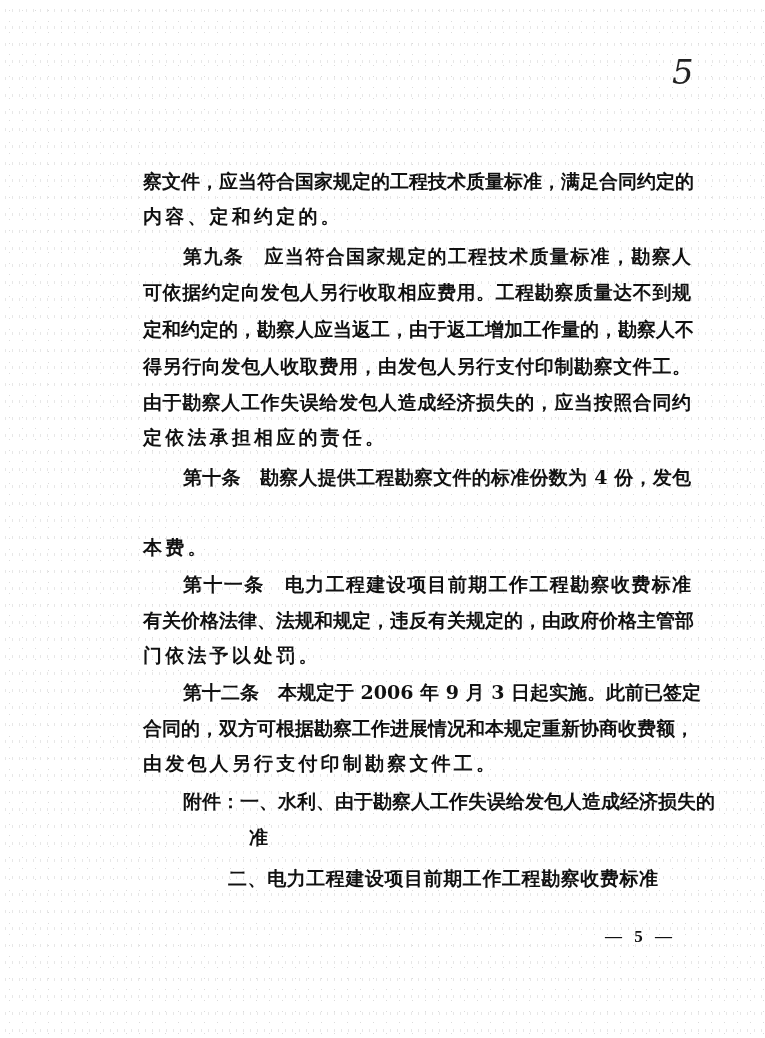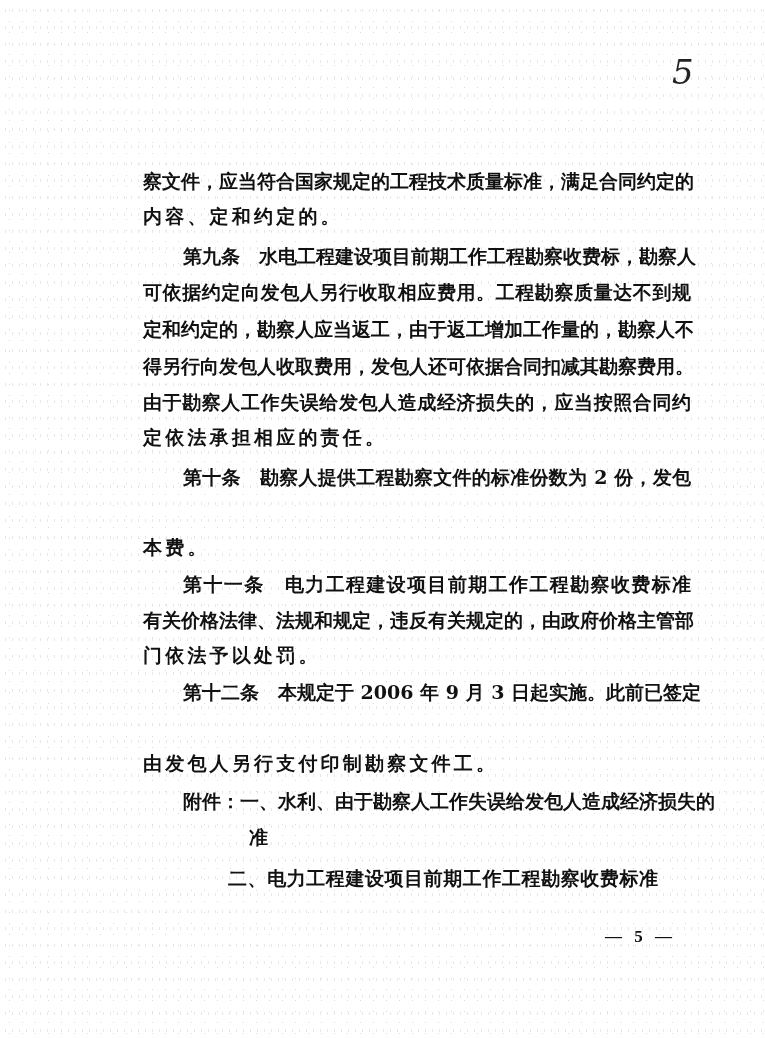--- a/index.html
+++ b/index.html
@@ -38,35 +38,36 @@
 <body>
 
 <div class="page">
   <div class="noise"></div>
 
   <div class="hand">5</div>
 
   <div class="line justify" style="top:121px">察文件，应当符合国家规定的工程技术质量标准，满足合同约定的</div>
   <div class="line" style="top:156px">内容、定和约定的。</div>
 
-  <div class="line indent justify" style="top:196px">第九条　水电工程建设项目前期工作工程勘察收费标，勘察人</div>
+  <div class="line indent justify" style="top:196px">第九条　应当符合国家规定的工程技术质量标准，勘察人</div>
   <div class="line justify" style="top:232px">可依据约定向发包人另行收取相应费用。工程勘察质量达不到规</div>
   <div class="line justify" style="top:269px">定和约定的，勘察人应当返工，由于返工增加工作量的，勘察人不</div>
-  <div class="line justify" style="top:306px">得另行向发包人收取费用，发包人还可依据合同扣减其勘察费用。</div>
+  <div class="line justify" style="top:306px">得另行向发包人收取费用，由发包人另行支付印制勘察文件工。</div>
   <div class="line justify" style="top:342px">由于勘察人工作失误给发包人造成经济损失的，应当按照合同约</div>
   <div class="line" style="top:377px">定依法承担相应的责任。</div>
 
-  <div class="line indent justify" style="top:417px">第十条　勘察人提供工程勘察文件的标准份数为 2 份，发包</div>
+  <div class="line indent justify" style="top:417px">第十条　勘察人提供工程勘察文件的标准份数为 4 份，发包</div>
   <div class="line" style="top:487px">本费。</div>
 
   <div class="line indent justify" style="top:524px">第十一条　电力工程建设项目前期工作工程勘察收费标准</div>
   <div class="line justify" style="top:560px">有关价格法律、法规和规定，违反有关规定的，由政府价格主管部</div>
   <div class="line" style="top:595px">门依法予以处罚。</div>
 
   <div class="line indent justify" style="top:632px">第十二条　本规定于 2006 年 9 月 3 日起实施。此前已签定</div>
+  <div class="line justify" style="top:668px">合同的，双方可根据勘察工作进展情况和本规定重新协商收费额，</div>
   <div class="line" style="top:703px">由发包人另行支付印制勘察文件工。</div>
 
   <div class="line indent justify" style="top:741px">附件：一、水利、由于勘察人工作失误给发包人造成经济损失的</div>
   <div class="line" style="top:777px; left:249px; width:auto;">准</div>
   <div class="line justify" style="top:818px; left:228px; width:430px;">二、电力工程建设项目前期工作工程勘察收费标准</div>
 
   <div class="pagenum">— 5 —</div>
 </div>
 
 </body></html>

